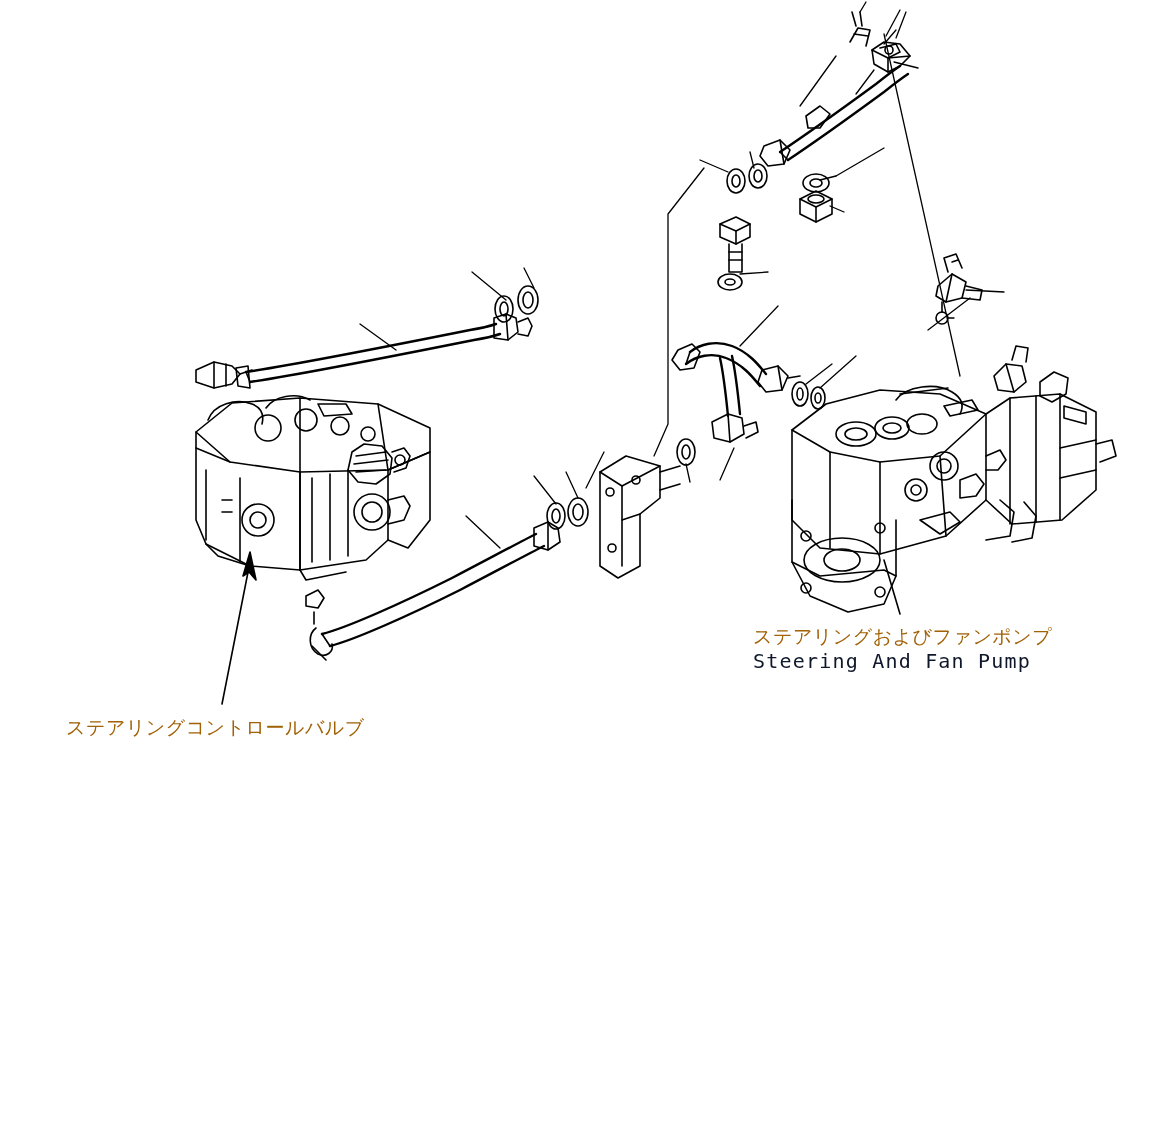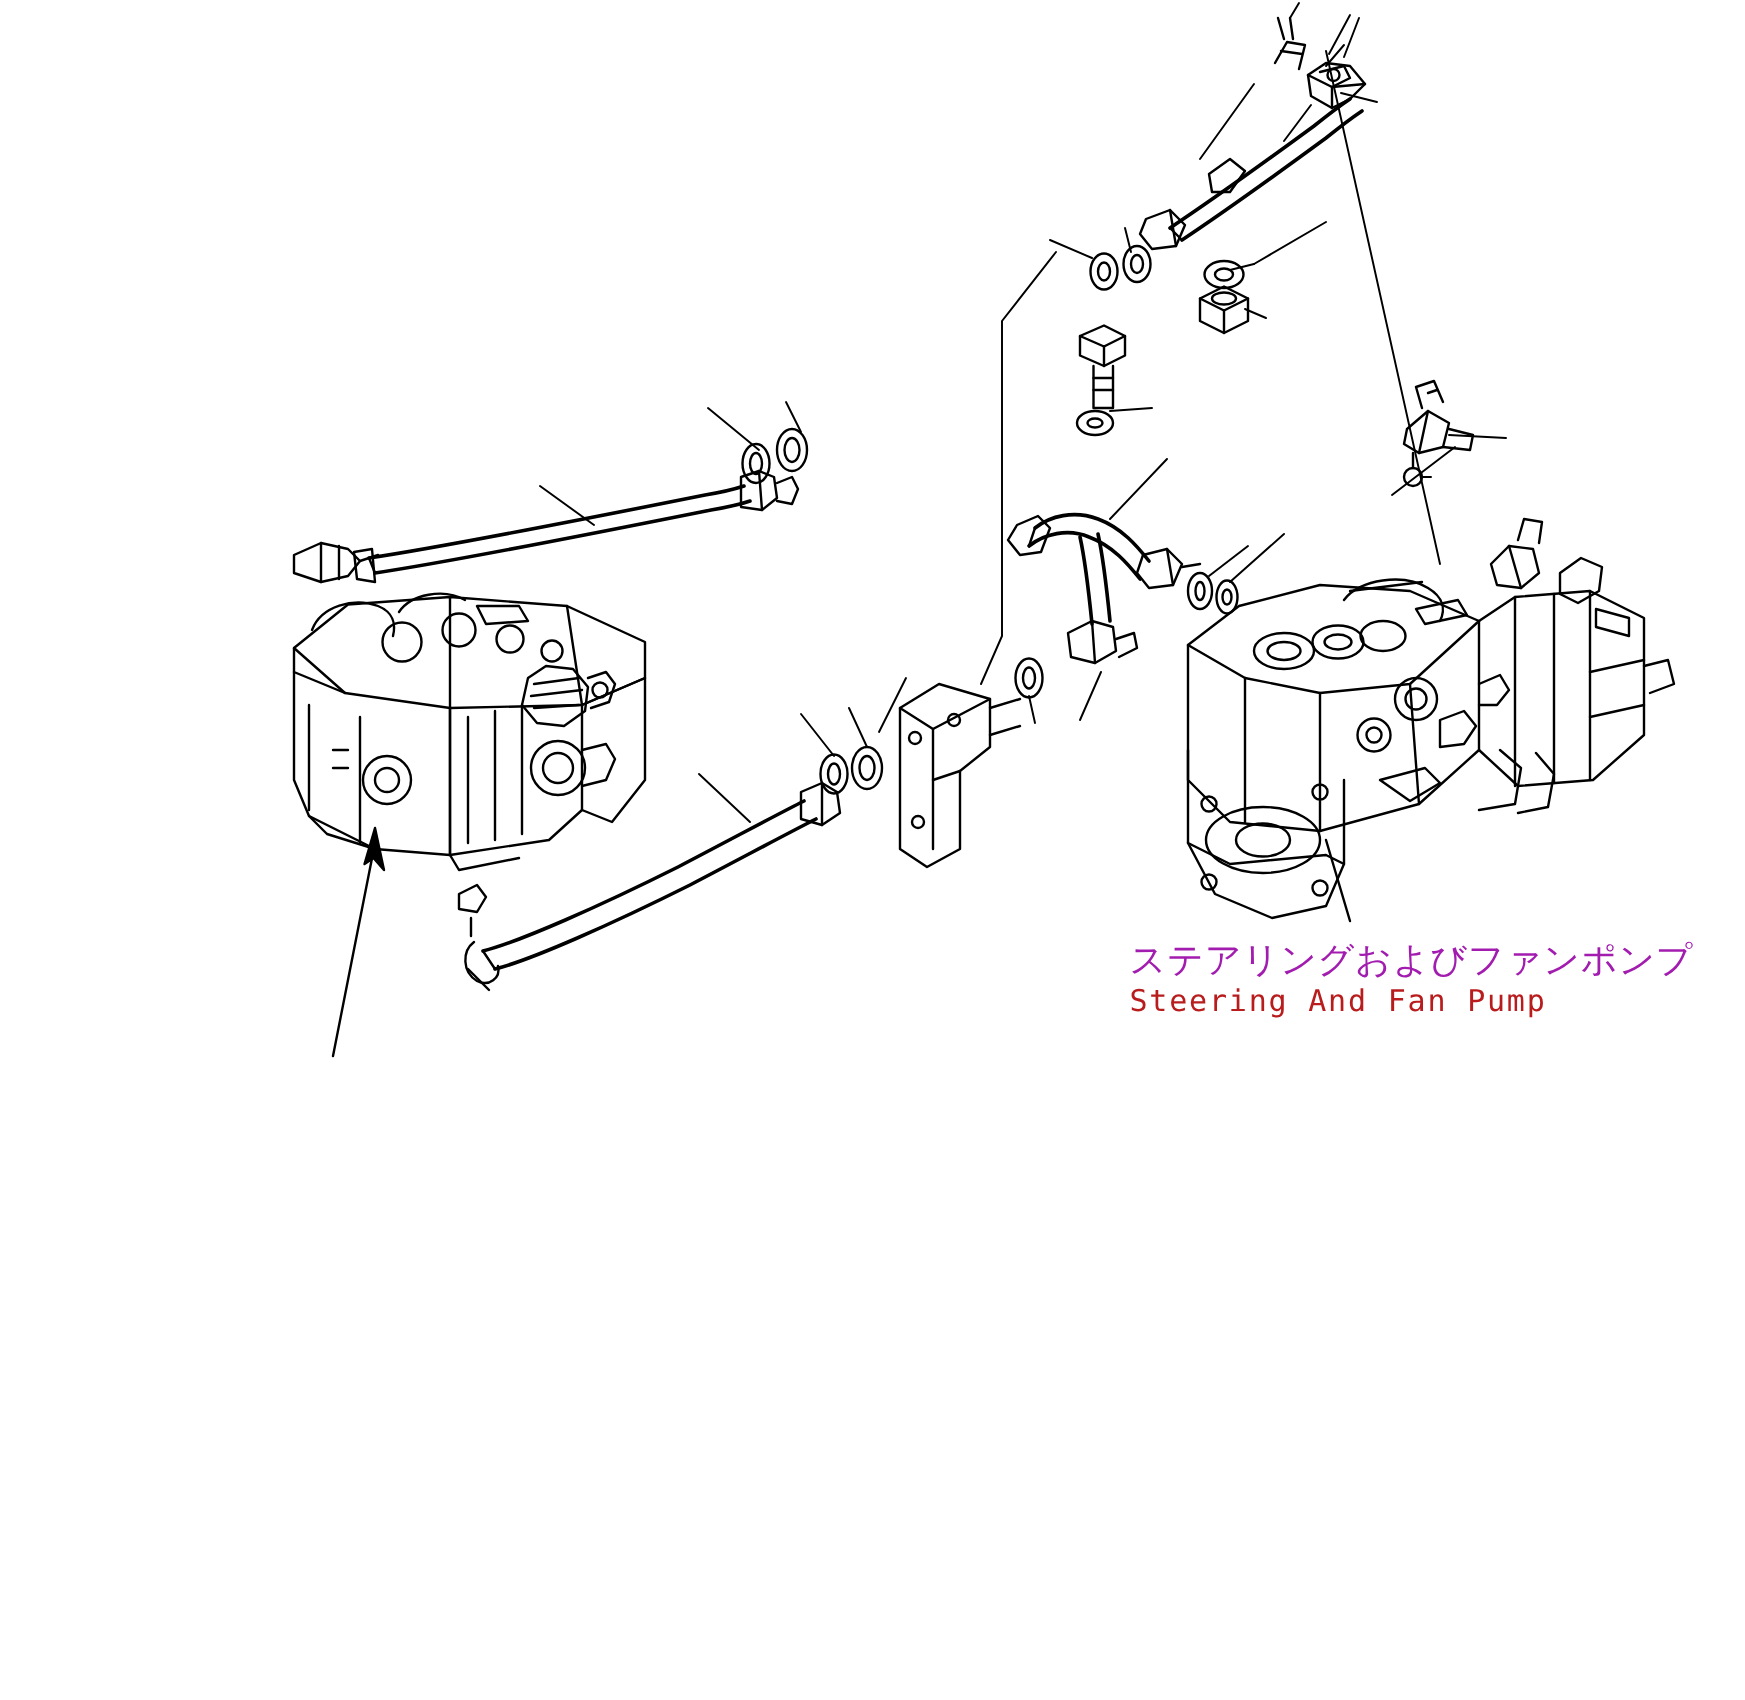--- a/index.html
+++ b/index.html
@@ -23,30 +23,30 @@
     top: 0;
     width: 1163px;
     height: 1133px;
   }
   .label-block {
     position: absolute;
     white-space: nowrap;
   }
   .label-jp {
     font-family: "DejaVu Sans", sans-serif;
-    font-size: 24px;
+    font-size: 19px;
     letter-spacing: 0.5px;
-    color: #a21caf;
+    color: #a16207;
     line-height: 1.25;
   }
   .label-en {
     font-family: "DejaVu Sans Mono", monospace;
     font-size: 20px;
     letter-spacing: 1.2px;
-    color: #b91c1c;
+    color: #0f172a;
     line-height: 1.25;
   }
   #label-steering-control-valve {
     left: 66px;
     top: 716px;
   }
   #label-steering-and-fan-pump {
     left: 753px;
     top: 625px;
   }
@@ -334,20 +334,21 @@
       <g stroke-width="1.6">
         <path d="M222 704 L250 562"></path>
         <path d="M243 576 L250 552 L256 580 L249 572 Z" fill="#000000"></path>
         <path d="M900 614 L884 560"></path>
       </g>
 
     </g>
   </svg>
 
   <div class="label-block" id="label-steering-control-valve">
+    <div class="label-jp">ステアリングコントロールバルブ</div>
   </div>
 
   <div class="label-block" id="label-steering-and-fan-pump">
     <div class="label-jp">ステアリングおよびファンポンプ</div>
     <div class="label-en">Steering And Fan Pump</div>
   </div>
 
 </div>
 
 </body></html>

